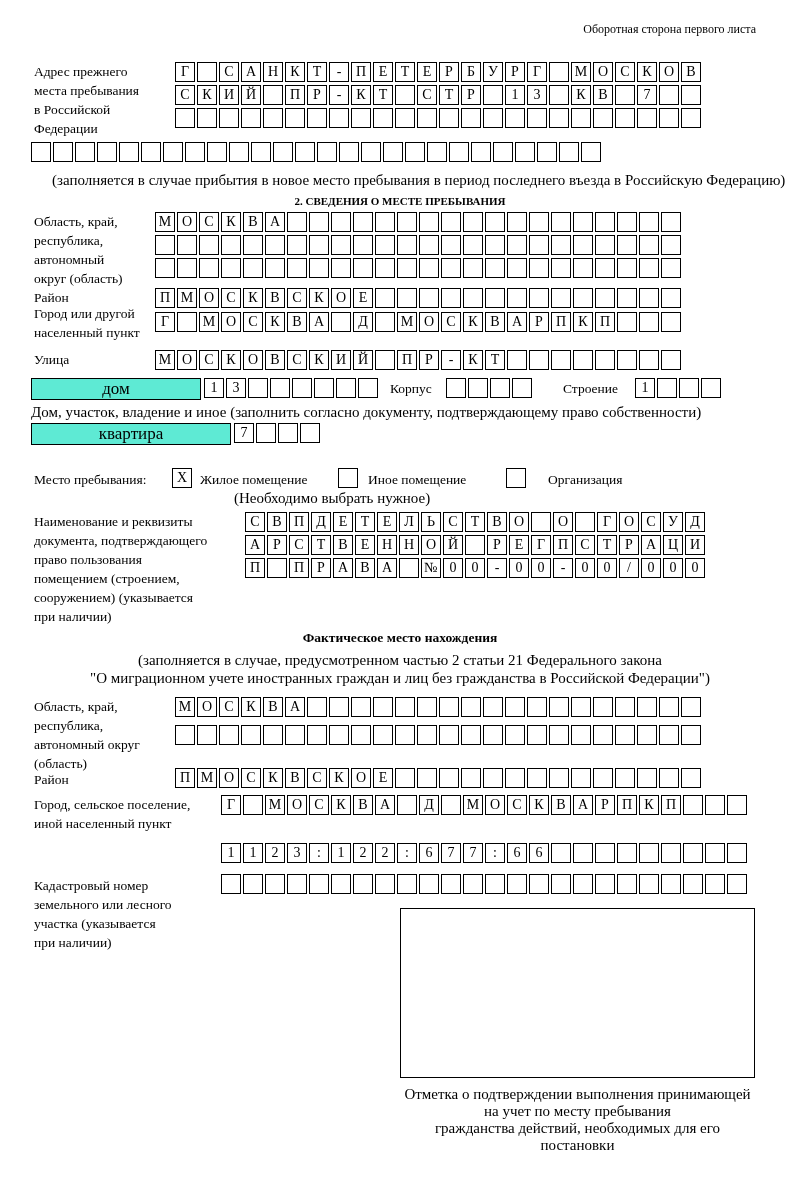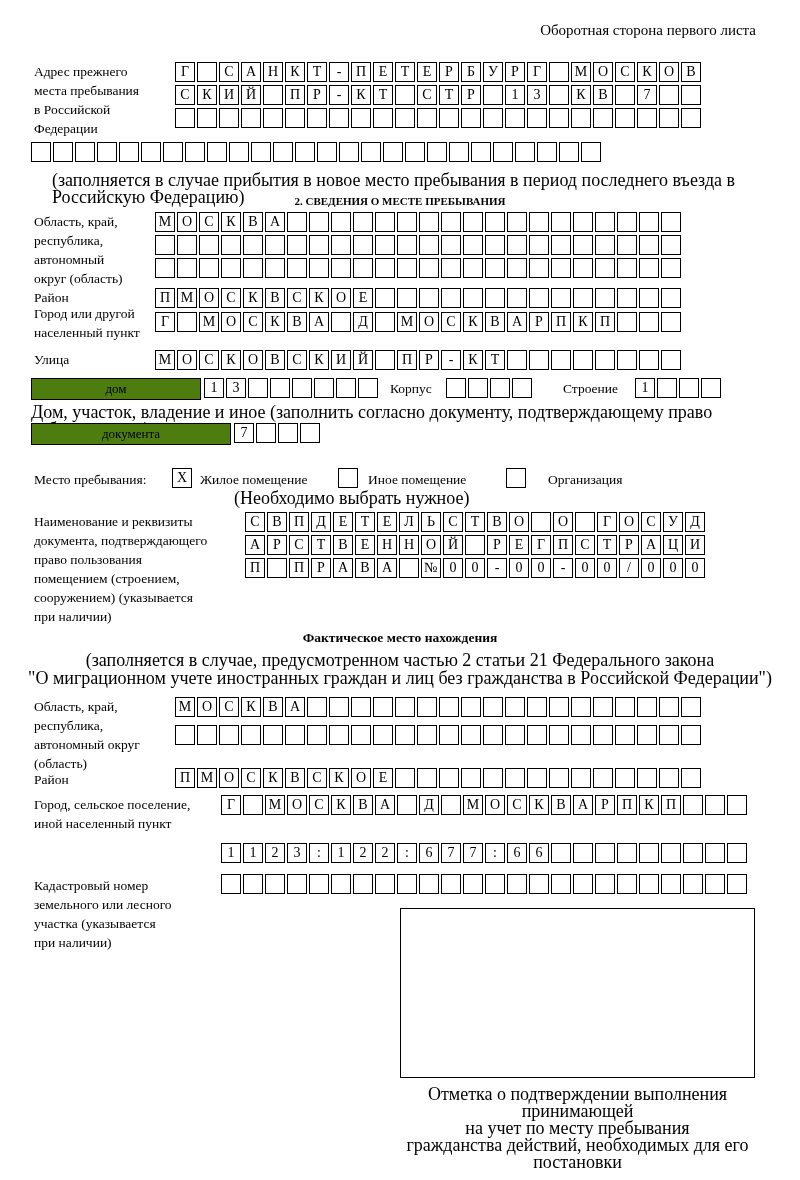--- a/index.html
+++ b/index.html
@@ -19,21 +19,21 @@
     position: relative;
     width: 800px;
     height: 1180px;
     box-sizing: border-box;
     padding: 0;
   }
   .hdr-right {
     position: absolute;
     right: 44px;
     top: 22px;
-    font-size: 15px;
+    font-size: 12px;
   }
   .lbl {
     font-size: 13.5px;
     line-height: 20px;
     white-space: pre-line;
   }
   .bold {
     font-weight: bold;
   }
   
@@ -51,22 +51,22 @@
     font-size: 14px;
     line-height: 18px;
     text-align: center;
     font-family: "Liberation Serif", serif;
     background: #fff;
   }
   .boxline {
     position: absolute;
     border: 1px solid #000;
     box-sizing: border-box;
-    background: #4d7c0f;
-    font-size: 13px;
+    background: #5eead4;
+    font-size: 17px;
     text-align: center;
     line-height: 20px;
     height: 22px;
   }
   .chk {
     width: 20px;
     height: 20px;
     border: 1px solid #000;
     box-sizing: border-box;
     display: inline-block;
@@ -75,21 +75,21 @@
     line-height: 18px;
     vertical-align: middle;
   }
   .txt {
     position: absolute;
     font-size: 13.5px;
     line-height: 19px;
   }
   .txt-sm {
     position: absolute;
-    font-size: 18px;
+    font-size: 15px;
     line-height: 17px;
   }
   .note-box {
     position: absolute;
     border: 1px solid #000;
     box-sizing: border-box;
     background: #fff;
   }
 </style>
 </head>
@@ -404,21 +404,21 @@
   <div class="txt" style="left:563px; top:379px;">Строение</div>
   <div class="row" id="s2-stro" style="left:635px; top:378px;">
       <div class="cell">1</div>
       <div class="cell"></div>
       <div class="cell"></div>
       <div class="cell"></div>
     </div>
 
   <div class="txt-sm" style="left:31px; top:404px;">Дом, участок, владение и иное (заполнить согласно документу, подтверждающему право собственности)</div>
 
-  <div class="boxline" style="left:31px; top:423px; width:200px;">документа</div>
+  <div class="boxline" style="left:31px; top:423px; width:200px;">квартира</div>
   <div class="row" id="s2-flat" style="left:234px; top:423px;">
       <div class="cell">7</div>
       <div class="cell"></div>
       <div class="cell"></div>
       <div class="cell"></div>
     </div>
 
   <div class="txt" style="left:34px; top:470px;">Место пребывания:</div>
   <div class="chk" style="position:absolute; left:172px; top:468px;">X</div>
   <div class="txt" style="left:200px; top:470px;">Жилое помещение</div>

